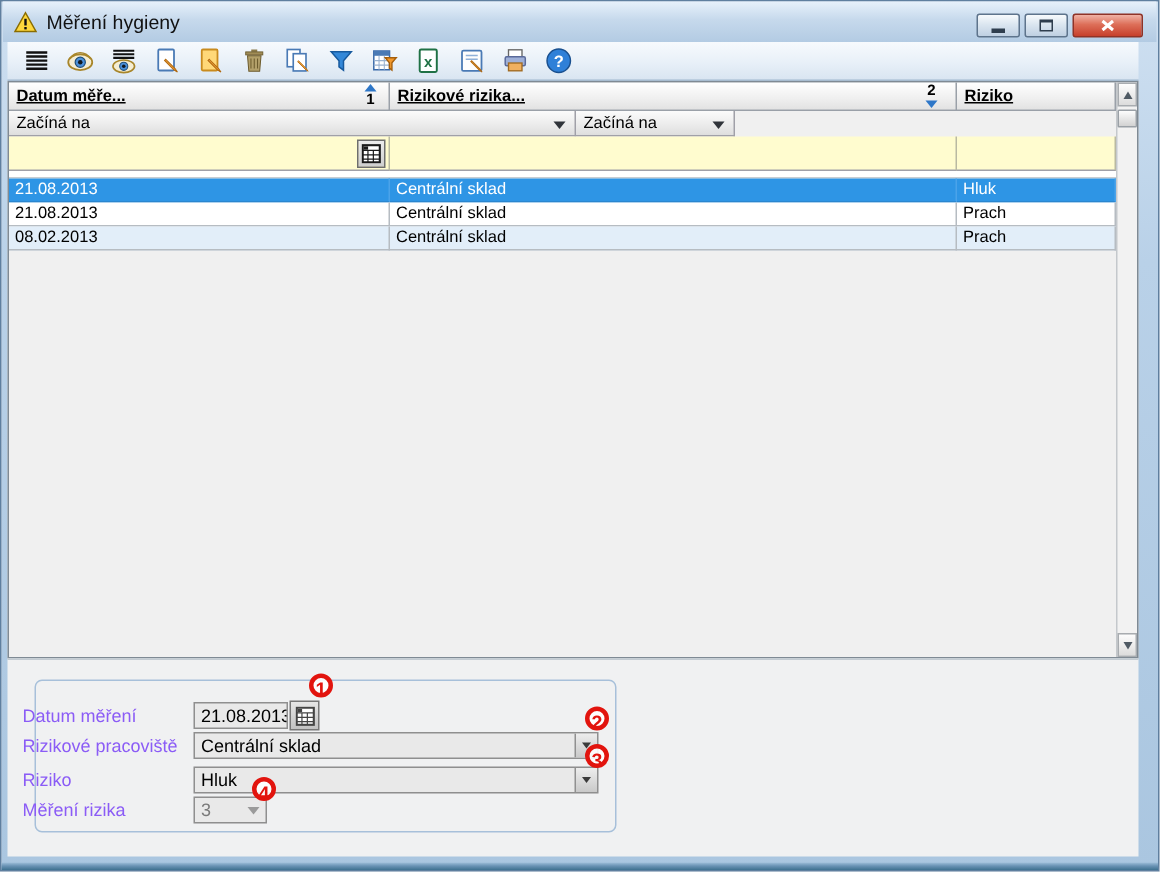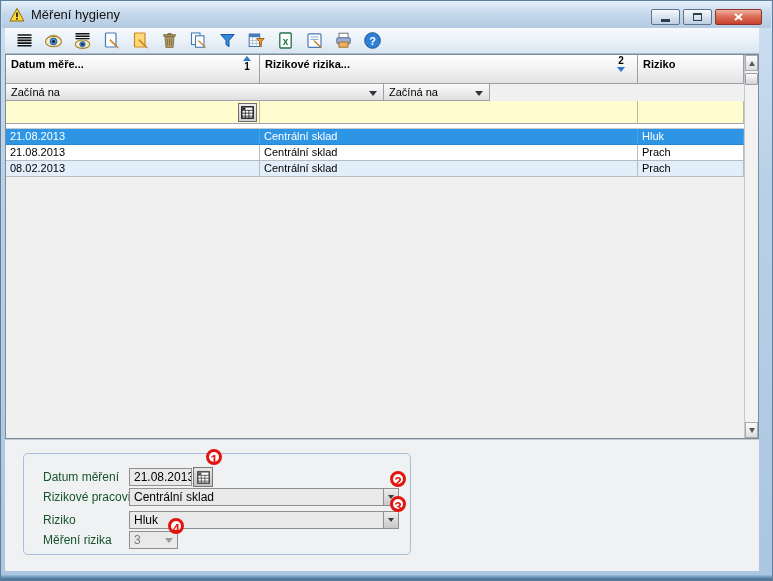--- a/index.html
+++ b/index.html
@@ -35,23 +35,23 @@
     background:linear-gradient(180deg,#f7fafd 0%,#e8f0f8 55%,#d9e5f1 100%);
     border-bottom:1px solid #a7bcd0; display:flex; align-items:center; padding-left:8px; gap:7px; }
   .tbtn { width:22px; height:22px; border:none; background:transparent; padding:1px; display:flex; align-items:center; justify-content:center; }
   .tbtn svg { width:19px; height:19px; }
 
   
   .grid { position:absolute; left:0; top:26px; width:754px; height:385px;
     background:#f0f0f0; border:1px solid #7f8a94; overflow:hidden; }
   .grow { display:flex; width:738px; }
   .c1 { width:254px; } .c2 { width:378px; } .c3 { width:106px; }
-  .hcell { height:29px; background:linear-gradient(180deg,#ffffff 0%,#efefef 60%,#e2e2e2 100%);
+  .hcell { height:19px; background:linear-gradient(180deg,#ffffff 0%,#efefef 60%,#e2e2e2 100%);
     border-right:1px solid #9aa0a8; border-bottom:1px solid #9aa0a8;
-    font-size:11px; font-weight:bold; color:#000; padding:3px 16px 0 5px; position:relative; white-space:nowrap; overflow:hidden; }
+    font-size:11px; font-weight:bold; color:#000; padding:3px 16px 0 5px; position:relative; white-space:nowrap; overflow:hidden;text-decoration:underline; }
   .sort { position:absolute; top:1px; display:flex; flex-direction:column; align-items:center; line-height:1; }
   .sort .num { font-size:10px; font-weight:bold; color:#000; }
   .tri-up { width:0; height:0; border-left:4px solid transparent; border-right:4px solid transparent; border-bottom:5px solid #2e77c8; margin-bottom:1px; }
   .tri-down { width:0; height:0; border-left:4px solid transparent; border-right:4px solid transparent; border-top:5px solid #2e77c8; margin-top:1px; }
   .sort1 { right:8px; } .sort2 { right:12px; }
 
   .fcell { height:17px; background:linear-gradient(180deg,#fbfbfb 0%,#ececec 55%,#dedede 100%);
     border-right:1px solid #a0a0a8; border-bottom:1px solid #a0a0a8;
     font-size:11px; color:#000; padding:2px 0 0 5px; position:relative; white-space:nowrap; }
   .dd-arrow { position:absolute; right:6px; top:7px; width:0; height:0;
@@ -79,21 +79,21 @@
   .sbtn.up { top:0; } .sbtn.down { bottom:0; }
   .s-tri-up { width:0; height:0; border-left:3.5px solid transparent; border-right:3.5px solid transparent; border-bottom:5px solid #4f5a64; }
   .s-tri-down { width:0; height:0; border-left:3.5px solid transparent; border-right:3.5px solid transparent; border-top:5px solid #4f5a64; }
   .sthumb { position:absolute; left:0; top:18px; width:13px; height:12px;
     background:linear-gradient(180deg,#fdfdfd,#d2d2d2); border:1px solid #9aa0a6; border-radius:1px; }
 
   
   .bottom { position:absolute; left:0; top:411px; width:754px; height:132px; background:#f0f1f2; border-top:1px solid #c3cbd2; }
   .groupbox { position:absolute; left:18px; top:13px; width:388px; height:102px;
     border:1px solid #a7c0da; border-radius:5px; background:#f0f1f2; }
-  .flabel { position:absolute; left:38px; font-size:12px; color:#14532d; white-space:nowrap; }
+  .flabel { position:absolute; left:10px; font-size:12px; color:#8b5cf6; white-space:nowrap; }
   .fl1 { top:30px; } .fl2 { top:50px; } .fl3 { top:73px; } .fl4 { top:93px; }
   .finput { position:absolute; height:18px; background:#e9e9e9; border:1px solid #8f8f8f;
     font-size:12px; line-height:16px; padding-left:4px; color:#000; white-space:nowrap; overflow:hidden; }
   .f-date  { left:124px; top:28px; width:63px; }
   .f-combo2{ left:124px; top:48px; width:270px; padding-right:16px; }
   .f-combo3{ left:124px; top:71px; width:270px; padding-right:16px; }
   .f-spin  { left:124px; top:91px; width:49px; color:#7a7a7a; }
   .combo-btn { position:absolute; right:0; top:0; bottom:0; width:15px;
     background:linear-gradient(180deg,#ededed,#c9c9c9); border-left:1px solid #909090;
     display:flex; align-items:center; justify-content:center; }

